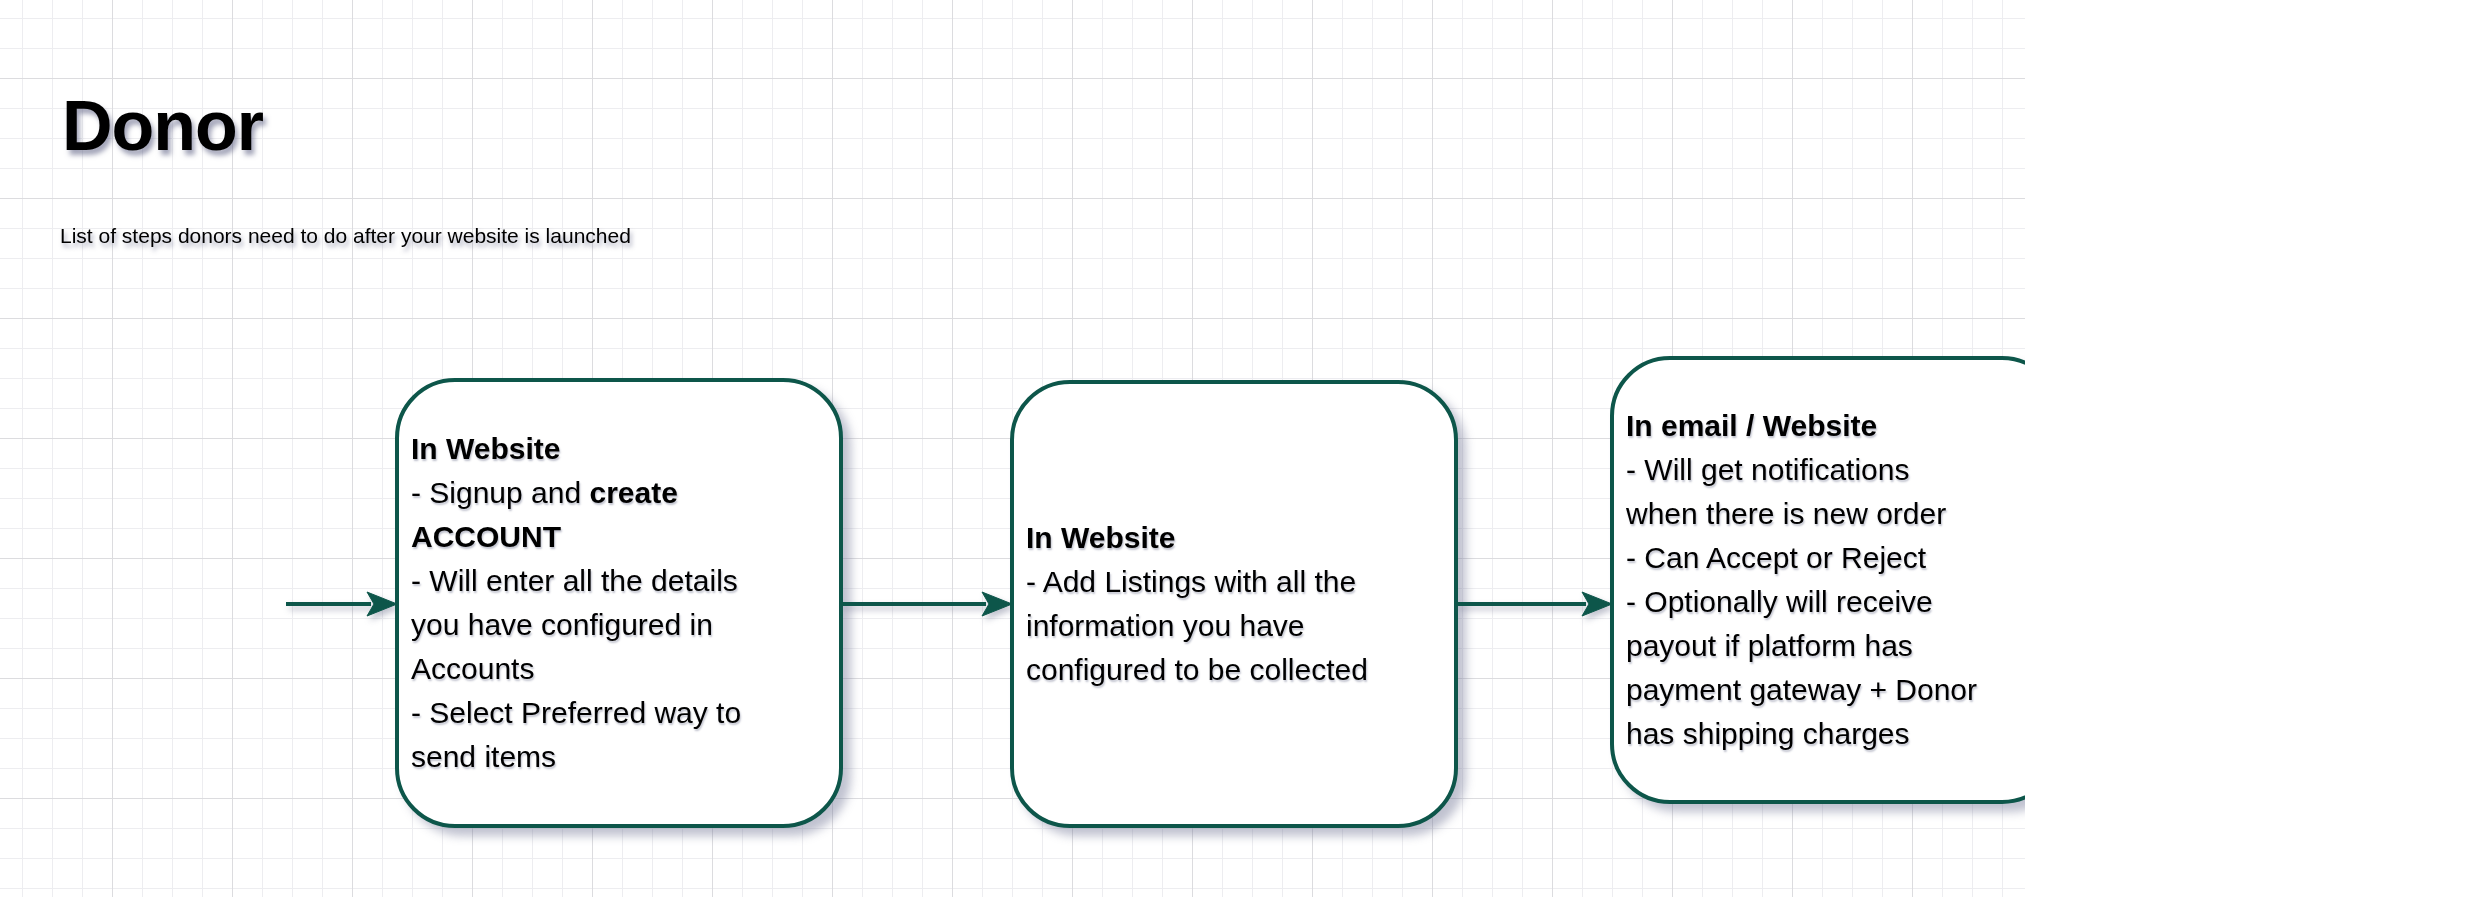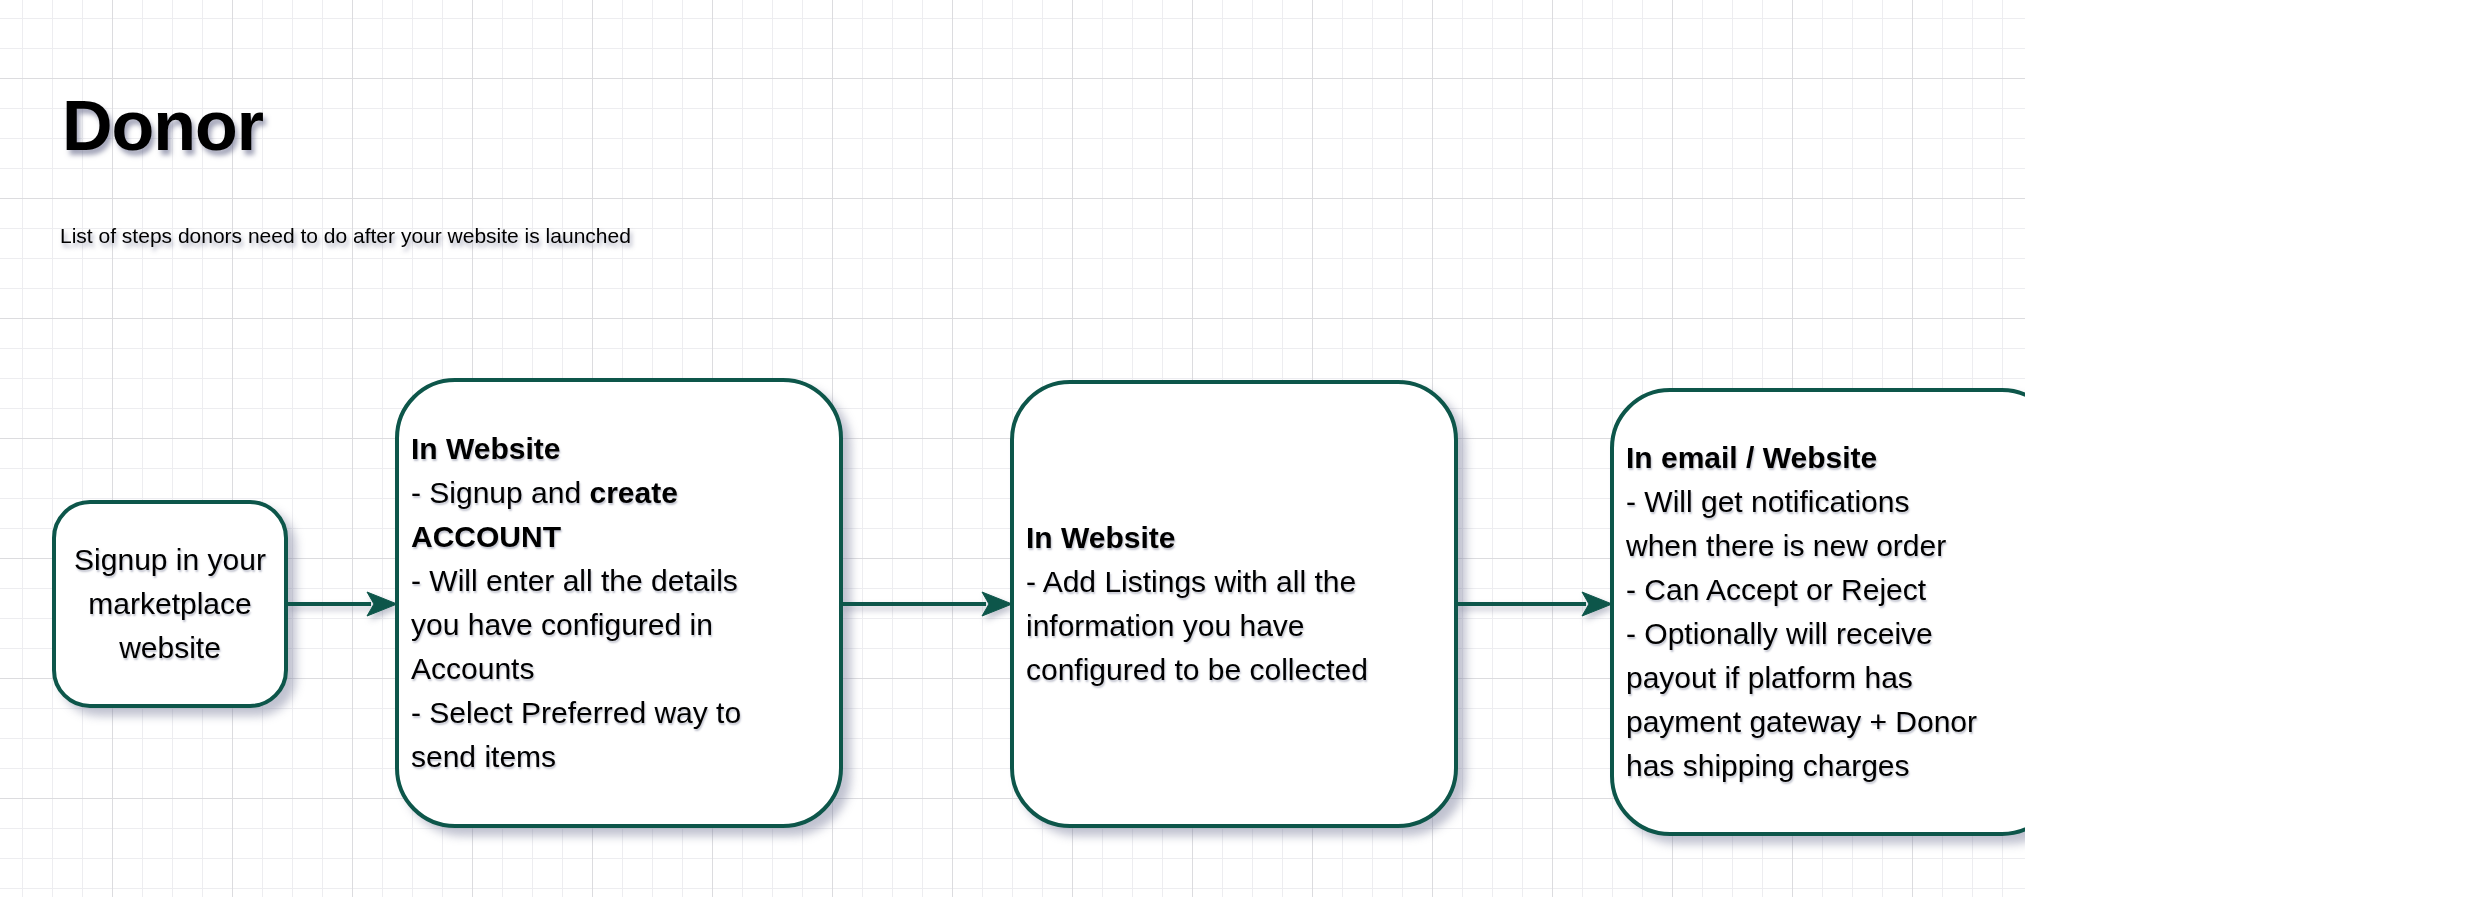--- a/index.html
+++ b/index.html
@@ -39,42 +39,37 @@
     font-size:30px;line-height:44px;
     white-space:pre-line;
     text-shadow:1px 2px 2px rgba(95,100,130,.4);
   }
   .node-text b{font-weight:bold;}
   .centered{justify-content:center;text-align:center;}
   .lefted{padding:10px 12px;text-align:left;}
   #n1{left:52px;top:500px;width:236px;height:208px;border-radius:38px;}
   #n2{left:395px;top:378px;width:448px;height:450px;border-radius:60px;}
   #n3{left:1010px;top:380px;width:448px;height:448px;border-radius:60px;}
-  #n4{left:1610px;top:388px;width:452px;height:448px;border-radius:60px;}
+  #n4{left:1610px;top:356px;width:452px;height:448px;border-radius:60px;}
   #n5{left:2180px;top:545px;width:237px;height:118px;border-radius:24px;}
   .arrow{
     position:absolute;overflow:visible;
     filter:drop-shadow(3px 4px 3px rgba(95,100,130,.4));
   }
   .arrow line{stroke:#0d564a;stroke-width:4;}
   .arrow polygon{fill:#0d564a;stroke:#0d564a;stroke-linejoin:round;}
 </style>
 </head>
 <body>
 
 <div class="canvas">
 
   <h1 class="title">Donor</h1>
   <p class="subtitle">List of steps donors need to do after your website is launched</p>
 
-  <div class="node centered" id="n1">
-    <span class="node-text">Signup in your
-marketplace
-website</span>
-  </div>
 
   <svg class="arrow" style="left:286px;top:589px;" width="111" height="30">
     <line x1="0" y1="15" x2="85" y2="15"></line>
     <polygon points="111,15 81,3 88,15 81,27"></polygon>
   </svg>
 
   <div class="node lefted" id="n2">
     <div class="node-text"><b>In Website</b><span>
 - Signup and </span><b>create
 ACCOUNT</b><span>

